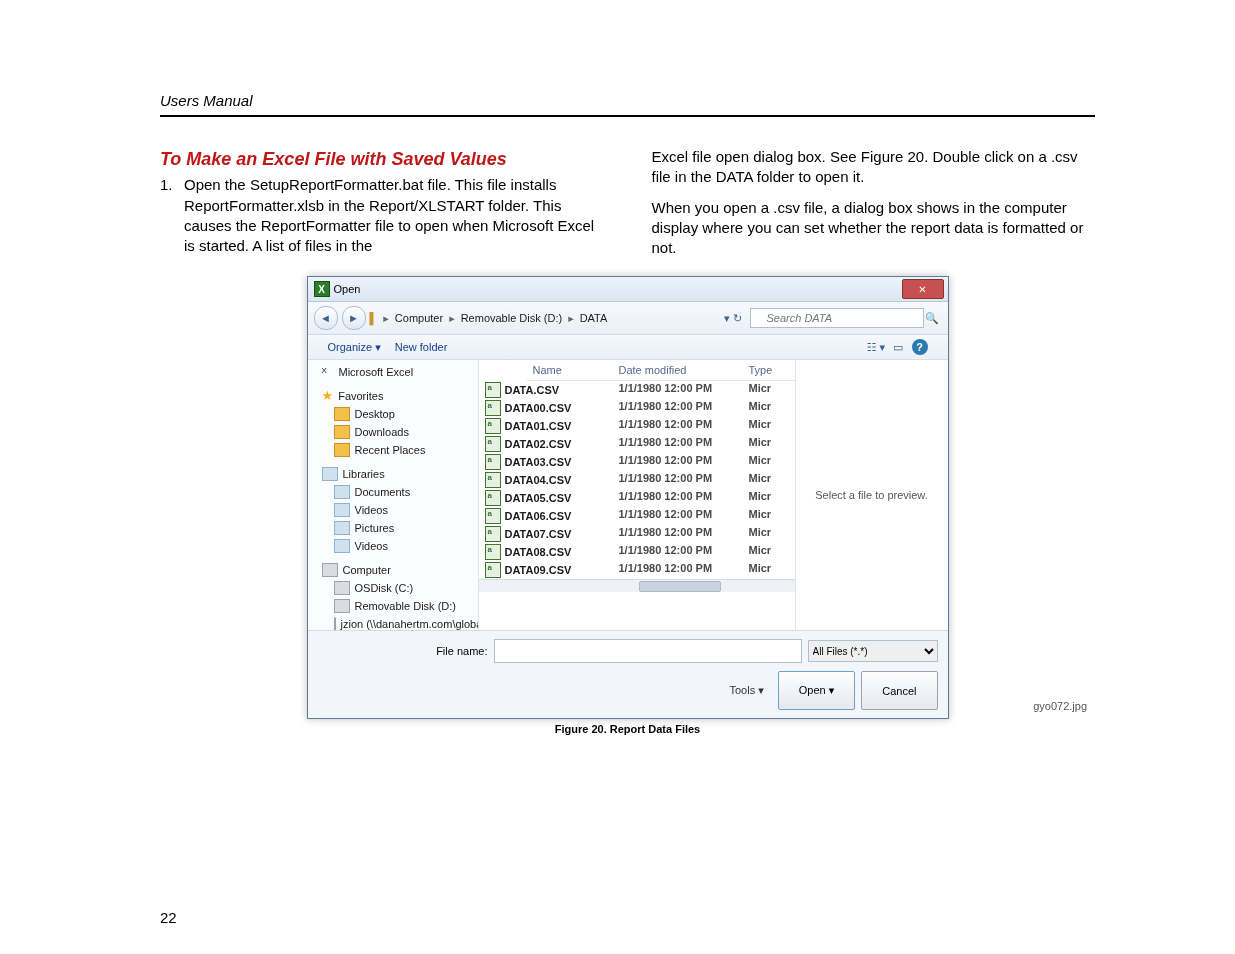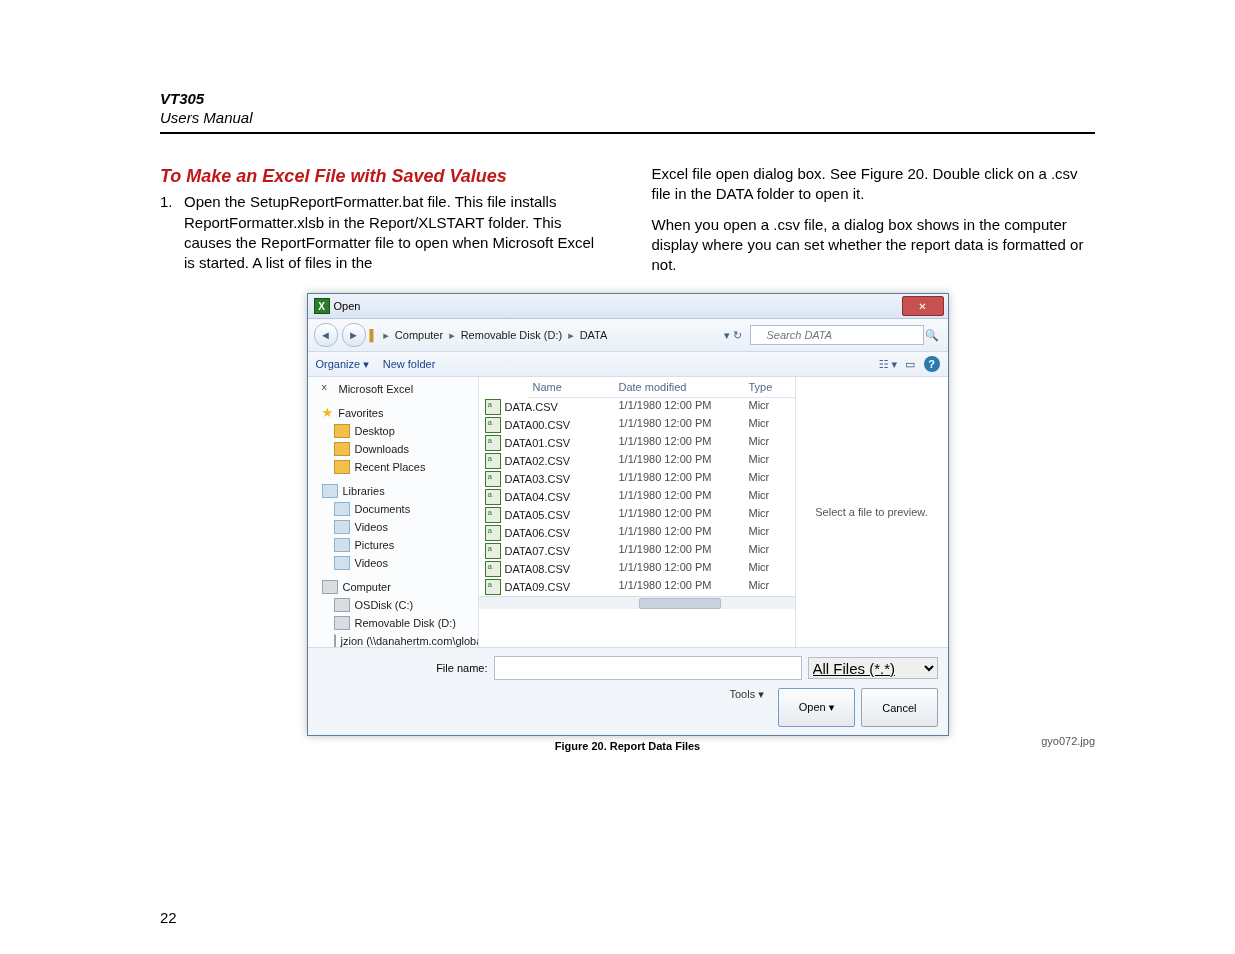--- a/index.html
+++ b/index.html
@@ -23,66 +23,65 @@
   .dlg-title .xl { width:14px; height:14px; background:#2b7c2b; color:#fff; font-weight:bold; font-size:10px; display:flex; align-items:center; justify-content:center; border:1px solid #145214; margin-right:4px;}
   .dlg-close { position:absolute; right:4px; top:2px; background:#c75050; color:#fff; width:40px; height:18px; border-radius:2px; display:flex; align-items:center; justify-content:center; font-size:10px; border:1px solid #8a2e2e;}
   .dlg-nav { background:linear-gradient(#f7f9fc,#eaf0f8); border-bottom:1px solid #cfd8e3; padding:4px 6px; display:flex; align-items:center; gap:4px;}
   .navbtn { width:22px; height:22px; border:1px solid #b0bed0; border-radius:11px; background:linear-gradient(#fff,#dfe8f3); display:flex; align-items:center; justify-content:center; color:#3b628b;}
   .crumb { color:#1a1a1a; }
   .sep { color:#666; padding:0 2px;}
   .searchbox { margin-left:auto; display:flex; align-items:center; }
   .refresh { width:16px; text-align:center; color:#3b628b; margin-right:4px;}
   .searchbox input { width:140px; height:18px; border:1px solid #b0bed0; font-size:11px; font-style:italic; color:#888; padding:0 16px;}
   .searchbox .mag { width:18px; text-align:center; color:#555;}
-  .dlg-toolbar { background:linear-gradient(#f5f8fc,#eaf0f8); border-bottom:1px solid #d6dde7; padding:4px 8px; display:flex; align-items:center; color:#15428b;}
+  .dlg-toolbar { background:linear-gradient(#f5f8fc,#eaf0f8); border-bottom:1px solid #d6dde7; padding:4px 20px; display:flex; align-items:center; color:#15428b;}
   .dlg-toolbar .tb-btn { margin-right:14px; display:flex; align-items:center; gap:3px;}
   .dlg-toolbar .right { margin-left:auto; display:flex; align-items:center; gap:8px;}
   .iconview { color:#3b628b; }
   .help { width:16px;height:16px;border-radius:8px;background:#2a7ab0;color:#fff;display:flex;align-items:center;justify-content:center;font-weight:bold;}
   .dlg-body { display:flex; height:270px; }
   .navpane { width:170px; border-right:1px solid #e0e4ea; overflow:hidden; padding:4px 0; background:#fbfcfe;}
   .navitem { padding:2px 6px 2px 14px; display:flex; align-items:center; gap:5px; color:#1a1a1a; white-space:nowrap;}
   .navitem.sub { padding-left:26px;text-align:right; }
   .navitem.group { margin-top:6px; }
   .ico { width:14px; height:12px; display:inline-block; }
   .ico-folder { background:#f3c04b; border:1px solid #c7952a; }
   .ico-star { color:#f3b21b; font-size:13px; }
   .ico-lib  { background:#cfe0ee; border:1px solid #8fb3cf; }
   .ico-drive{ background:#d9dde2; border:1px solid #9aa3af; }
   .ico-net  { background:#d9dde2; border:1px solid #9aa3af; border-radius:2px;}
   .listpane { flex:1; overflow:hidden; }
   .listhdr { display:flex; border-bottom:1px solid #e2e6ec; color:#54698d; padding:4px 6px;margin-left:48px;}
   .col-name { flex:1; }
   .col-date { width:130px; }
   .col-type { width:40px; }
-  .row { display:flex; padding:1px 6px; color:#1a1a1a;}
+  .row { display:flex; padding:1px 6px; color:#1a1a1a;font-weight:bold;}
   .row .fname { flex:1; display:flex; align-items:center; gap:4px;}
   .row .fdate { width:130px; color:#4a4a4a;}
   .row .ftype { width:40px; color:#4a4a4a;}
   .xlsico { width:14px;height:14px; background:#e8efe2; border:1px solid #3a7a2a; position:relative;}
   .xlsico::after{content:"a"; color:#2a7a2a; font-size:8px; position:absolute; left:2px; top:0;}
   .preview { width:140px; border-left:1px solid #e0e4ea; color:#555; display:flex; align-items:center; justify-content:center; text-align:center; padding:6px;}
   .dlg-footer { border-top:1px solid #d6dde7; padding:8px 10px; background:#f2f5f9;}
   .fnrow { display:flex; align-items:center; gap:6px; }
   .fnrow label { width:170px; text-align:right; }
   .fnrow input.fname-in { flex:1; height:20px; border:1px solid #b0bed0; }
-  .fnrow select { width:130px; height:22px; border:1px solid #b0bed0; font-size:15px;text-decoration:underline;}
-  .btnrow { display:flex; justify-content:flex-end; gap:6px; margin-top:8px; }
+  .fnrow select { width:130px; height:22px; border:1px solid #b0bed0; font-size:10px;}
+  .btnrow { display:flex; justify-content:flex-end; gap:6px; margin-top:8px; align-items:center;}
   .tools { color:#333; margin-right:8px;}
   .wbtn { height:39px; border:1px solid #9aa3af; background:linear-gradient(#fdfdfd,#e5e9ef); padding:0 20px; font-size:11px; border-radius:2px;}
   .wbtn.primary { border-color:#6f9ecb; }
   .page-num { position:absolute; bottom:28px; left:160px; font-size:15px;margin-top:40px;}
   .scrollhint { height:12px; background:#eef1f5; border-top:1px solid #d6dde7; position:relative;}
   .scrollhint .thumb{ position:absolute; left:160px; top:1px; width:80px; height:9px; background:#c9d2de; border:1px solid #aebace; border-radius:2px;}
 </style>
 </head>
 <body>
 
 <div class="page">
-  <div class="header-product">VT305</div>
   <div class="header-manual">Users Manual</div>
   <hr class="header-rule">
 
   <div class="columns">
     <div class="col">
       <div class="section-title">To Make an Excel File with Saved Values</div>
       <div class="step">
         <div class="step-num">1.</div>
         <div class="step-txt">Open the SetupReportFormatter.bat file. This file installs ReportFormatter.xlsb in the Report/XLSTART folder. This causes the ReportFormatter file to open when Microsoft Excel is started. A list of files in the</div>
       </div>
@@ -267,15 +266,15 @@
           <span class="tools">Tools  ▾</span>
           <button class="wbtn primary"><span>Open</span> ▾</button>
           <button class="wbtn">Cancel</button>
         </div>
       </div>
     </div>
 
     <div class="figure-caption">Figure 20. Report Data Files</div>
   </div>
 
-  <span class="imgcode" style="right:140px; top:700px;margin-top:35px;">gyo072.jpg</span>
+  <span class="imgcode" style="right:148px; top:700px;">gyo072.jpg</span>
   <div class="page-num">22</div>
 </div>
 
 </body></html>

